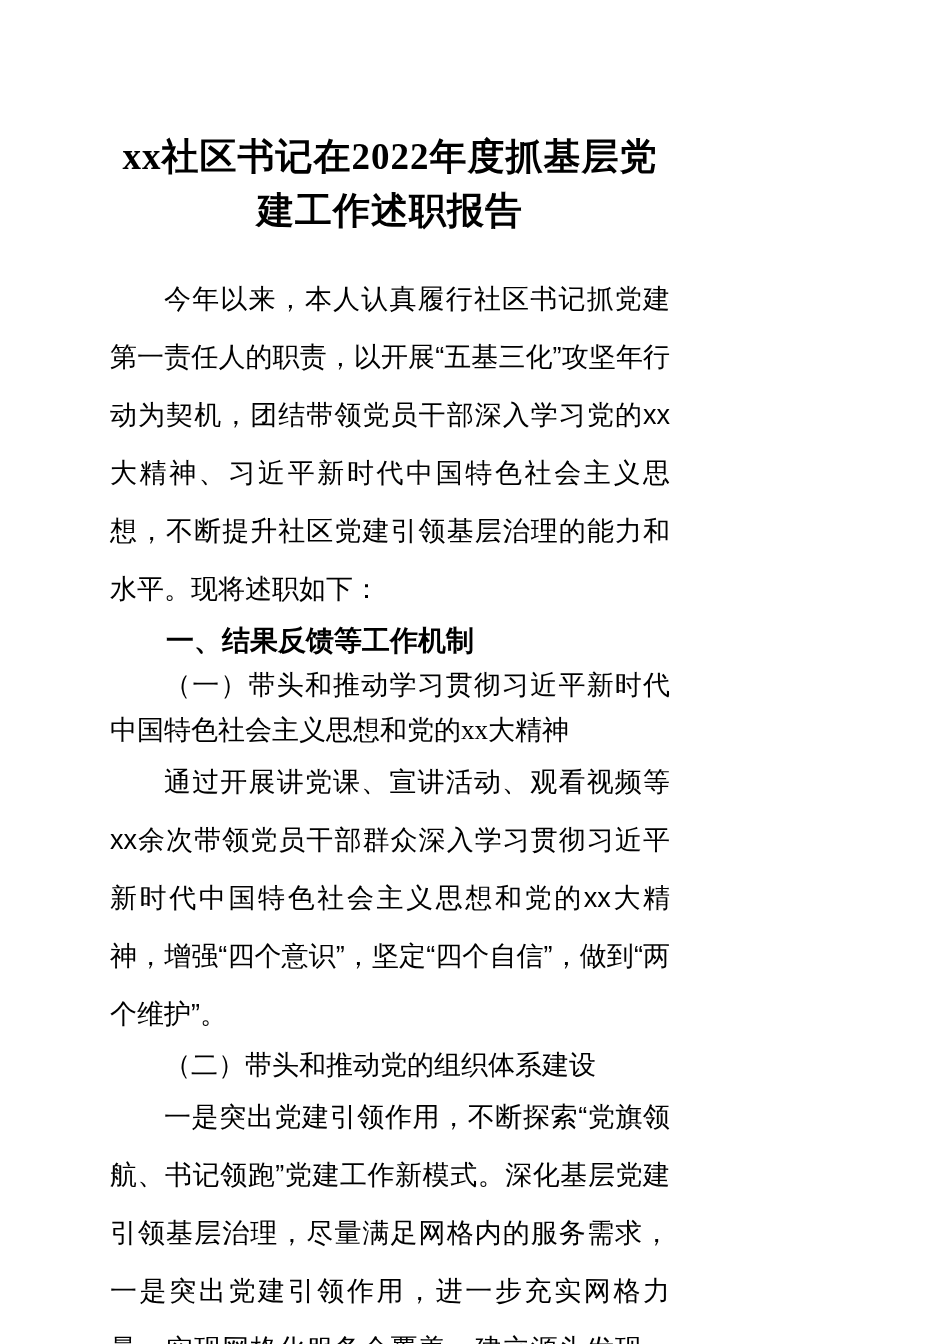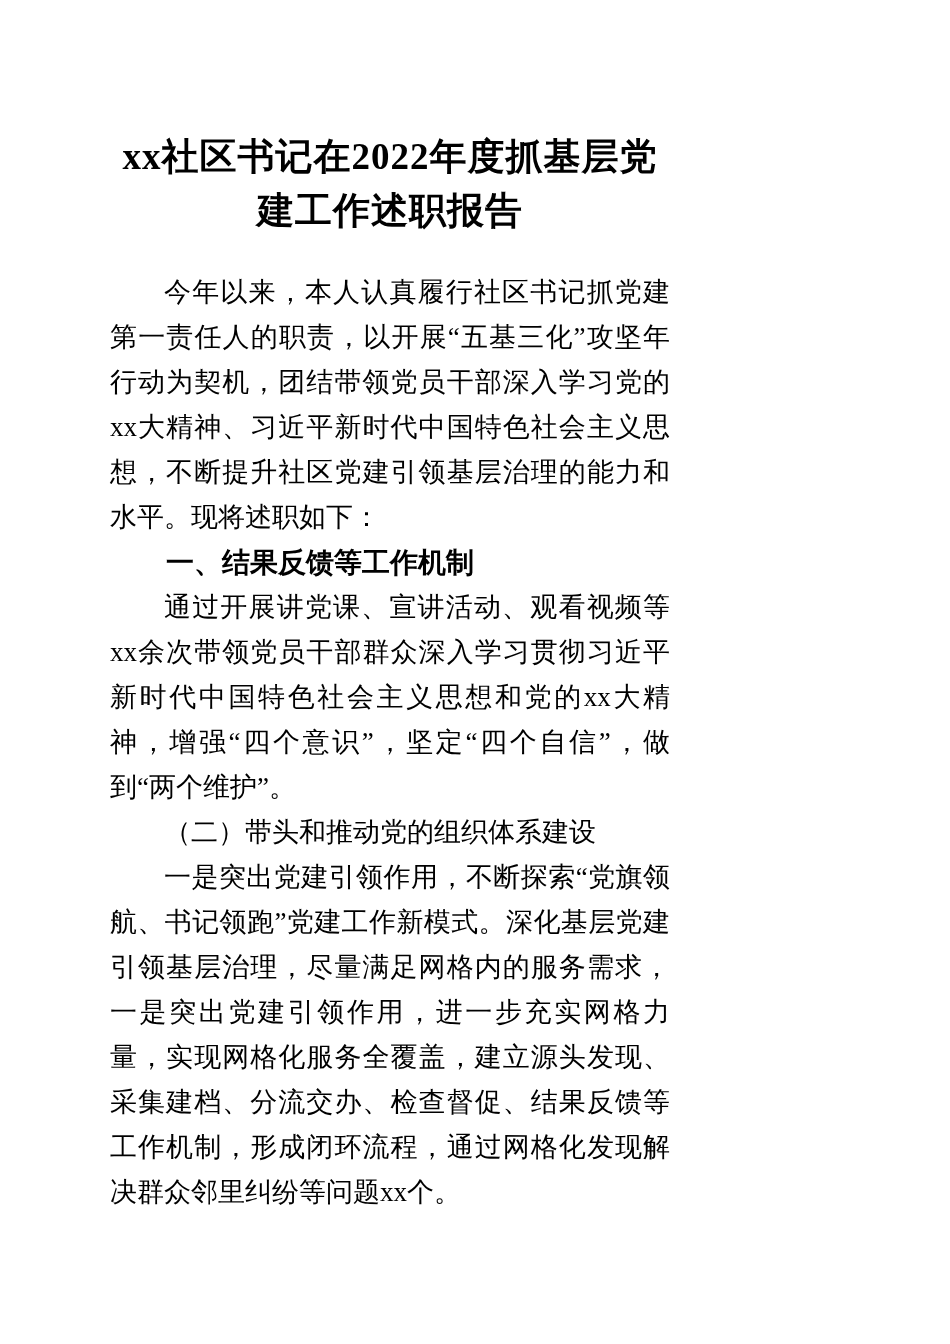--- a/index.html
+++ b/index.html
@@ -21,23 +21,23 @@
   .doc-title {
     font-family: "Liberation Serif", serif;
     font-size: 37px;
     line-height: 54px;
     font-weight: bold;
     text-align: center;
     margin: 0 0 32px 0;
     letter-spacing: 1px;
   }
   .para {
-    font-family: Liberation Serif, serif;
+    font-family: Liberation Sans, sans-serif;
     font-size: 27px;
-    line-height: 45px;
+    line-height: 58px;
     font-weight: normal;
     text-align: justify;
     text-indent: 2em;
     margin: 0;
   }
   .section-heading {
     font-family: "Liberation Sans", sans-serif;
     font-size: 28px;
     line-height: 45px;
     font-weight: bold;
@@ -59,20 +59,21 @@
 <body>
 
 <div class="page">
   <h1 class="doc-title">xx社区书记在2022年度抓基层党建工作述职报告</h1>
 
   <div>
     <p class="para">今年以来，本人认真履行社区书记抓党建第一责任人的职责，以开展“五基三化”攻坚年行动为契机，团结带领党员干部深入学习党的xx大精神、习近平新时代中国特色社会主义思想，不断提升社区党建引领基层治理的能力和水平。现将述职如下：</p>
 
     <h2 class="section-heading">一、结果反馈等工作机制</h2>
 
+    <h3 class="subsection-heading">（一）带头和推动学习贯彻习近平新时代中国特色社会主义思想和党的xx大精神</h3>
 
     <p class="para">通过开展讲党课、宣讲活动、观看视频等xx余次带领党员干部群众深入学习贯彻习近平新时代中国特色社会主义思想和党的xx大精神，增强“四个意识”，坚定“四个自信”，做到“两个维护”。</p>
 
     <h3 class="subsection-heading">（二）带头和推动党的组织体系建设</h3>
 
     <p class="para">一是突出党建引领作用，不断探索“党旗领航、书记领跑”党建工作新模式。深化基层党建引领基层治理，尽量满足网格内的服务需求，一是突出党建引领作用，进一步充实网格力量，实现网格化服务全覆盖，建立源头发现、采集建档、分流交办、检查督促、结果反馈等工作机制，形成闭环流程，通过网格化发现解决群众邻里纠纷等问题xx个。</p>
 
   </div>
 </div>
 

